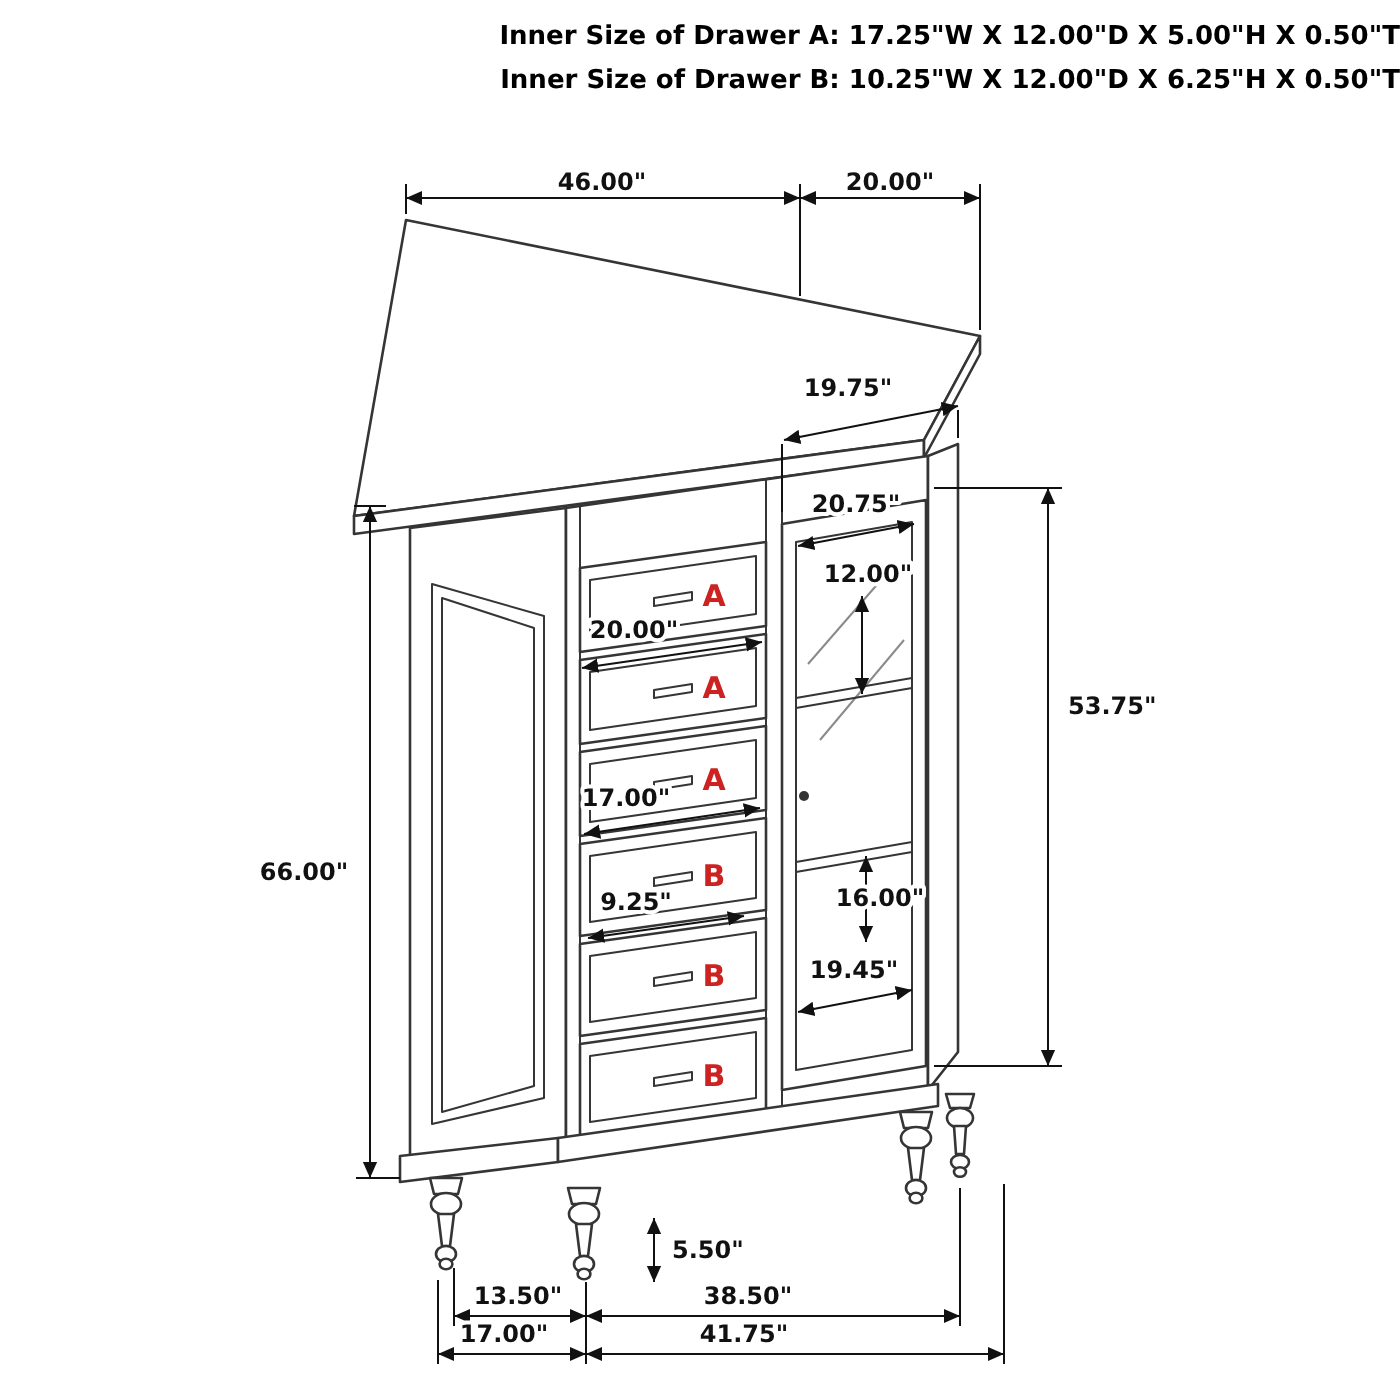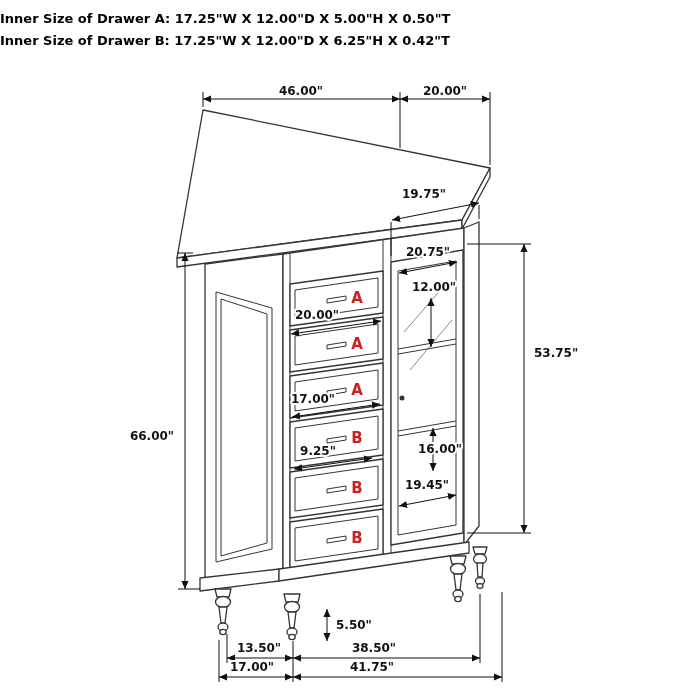--- a/index.html
+++ b/index.html
@@ -1,35 +1,35 @@
 <!DOCTYPE html>
 <html style="--c-line: #353535; --c-dimension_text: #111111; --c-drawer_label: #cc2222;"><head>
 <meta charset="utf-8">
 <style>
   html,body{margin:0;padding:0;background:#ffffff;}
   body{width:700px;height:700px;overflow:hidden;position:relative;font-family:"DejaVu Sans",sans-serif;}
-  .header{position:absolute;top:8px;left:0;width:700px;text-align:left;z-index:2;
+  .header{position:absolute;top:8px;left:0;width:700px;text-align:right;z-index:2;
           font-weight:bold;font-size:13px;line-height:1.7;color:#000;}
   svg{position:absolute;top:0;left:0;}
   .ln{fill:#ffffff;stroke:var(--c-line,#333);stroke-width:1.3;stroke-linejoin:round;}
   .ln2{fill:none;stroke:var(--c-line,#333);stroke-width:1;stroke-linejoin:round;}
   .glass{fill:none;stroke:#8a8a8a;stroke-width:1;}
   .dim{fill:none;stroke:#111;stroke-width:1;}
   .dimtext{font-weight:bold;font-size:12px;fill:var(--c-dimension_text,#111);
            paint-order:stroke;stroke:#fff;stroke-width:4px;stroke-linejoin:round;}
   .letter{font-weight:bold;font-size:15px;fill:var(--c-drawer_label,#c22);
           paint-order:stroke;stroke:#fff;stroke-width:3px;}
   .solid{fill:#333;stroke:none;}
 </style>
 </head>
 <body>
 
 <div class="header">
   <div>Inner Size of Drawer A: 17.25"W X 12.00"D X 5.00"H X 0.50"T</div>
-  <div>Inner Size of Drawer B: 17.25"W X 12.00"D X 6.25"H X 0.42"T</div>
+  <div>Inner Size of Drawer B: 10.25"W X 12.00"D X 6.25"H X 0.50"T</div>
 </div>
 
 <svg width="700" height="700" viewBox="0 0 700 700">
   <defs>
     <marker id="arr" viewBox="0 0 10 10" refX="9" refY="5" markerWidth="9" markerHeight="9" orient="auto-start-reverse" markerUnits="userSpaceOnUse">
       <path d="M0,1 L9,5 L0,9 z" fill="#111"></path>
     </marker>
   </defs>
 
   <g>

